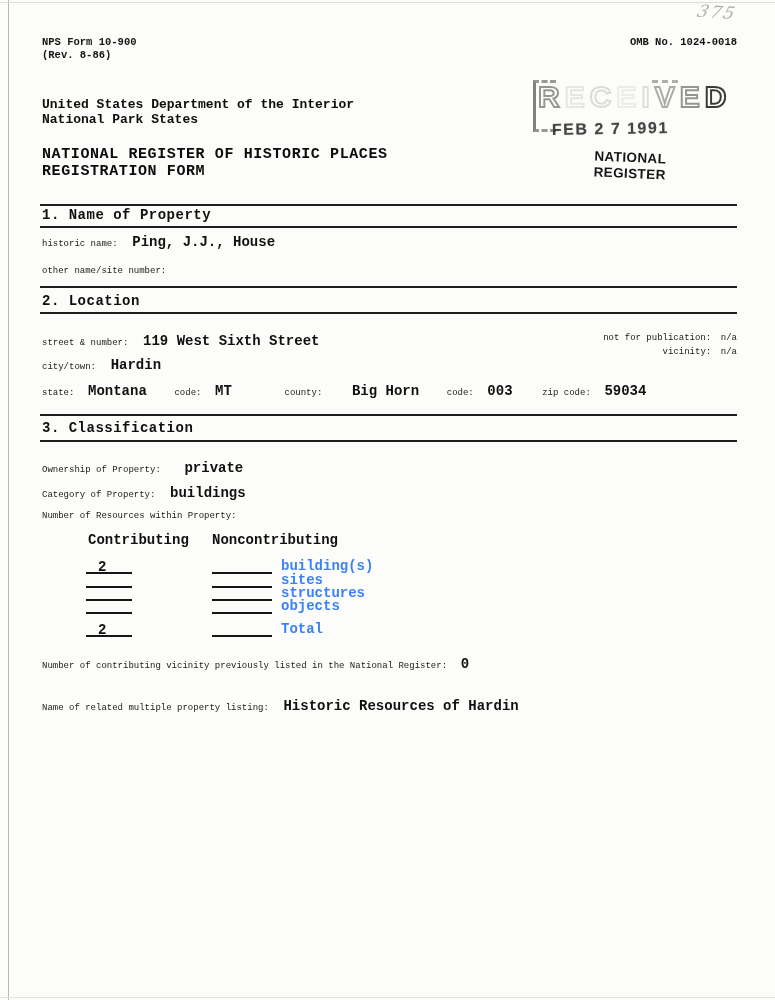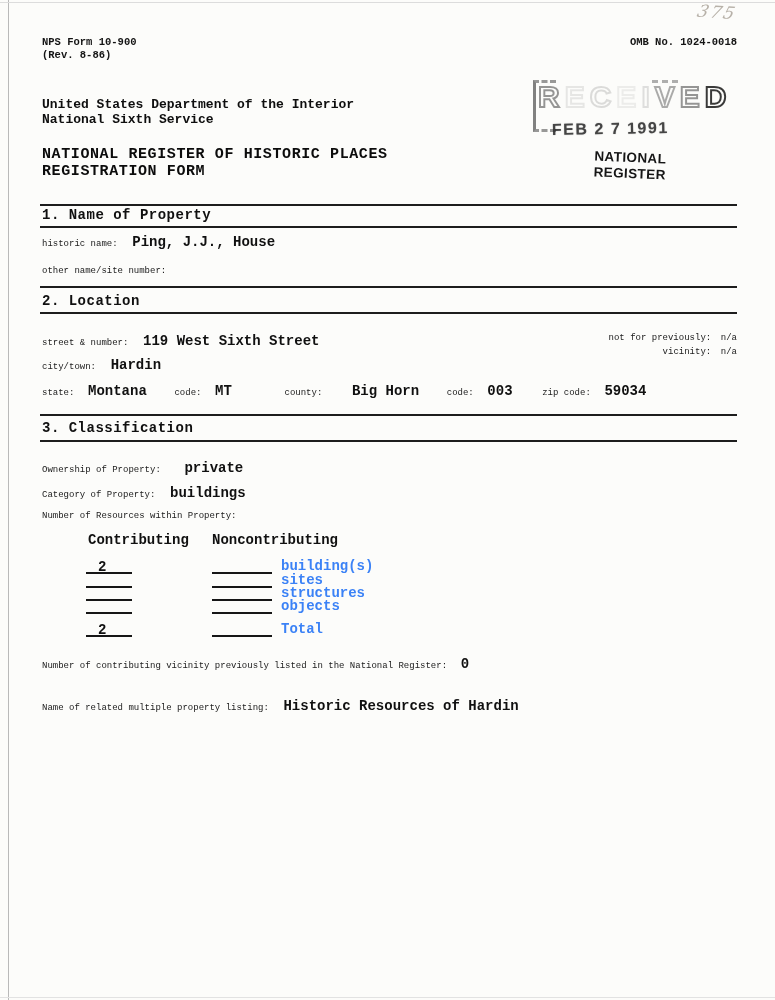--- a/index.html
+++ b/index.html
@@ -89,21 +89,21 @@
   <div class="scan-top"></div>
   <div class="scan-bottom"></div>
 
   <div class="handwritten">375</div>
 
   <div class="abs small-head" style="left:42px; top:36px;">NPS Form 10-900</div>
   <div class="abs small-head" style="left:42px; top:49px;">(Rev. 8-86)</div>
   <div class="abs small-head" style="right:38px; top:36px;">OMB No. 1024-0018</div>
 
   <div class="abs agency" style="left:42px; top:97px;">United States Department of the Interior</div>
-  <div class="abs agency" style="left:42px; top:112px;">National Sixth Service</div>
+  <div class="abs agency" style="left:42px; top:112px;">National Park States</div>
 
   <div class="stamp-frame-left"></div>
   <div class="stamp-frame-right"></div>
   <div class="stamp-word"><span>R</span><span>E</span><span>C</span><span>E</span><span>I</span><span>V</span><span>E</span><span>D</span></div>
   <div class="stamp-date">FEB 2 7 1991</div>
   <div class="stamp-nr">
     <div>NATIONAL</div>
     <div>REGISTER</div>
   </div>
 
@@ -126,21 +126,21 @@
   <div class="rule" style="top:286px;"></div>
   <div class="abs h" style="left:42px; top:293px;">2. Location</div>
   <div class="rule" style="top:312px;"></div>
 
   <div class="abs" style="left:42px; top:332px;">
     <span class="lbl">street &amp; number:</span>
     <span class="val" style="margin-left:5px;">119 West Sixth Street</span>
   </div>
   <div class="right-block">
     <div>
-      <span class="lbl">not for previously:</span>
+      <span class="lbl">not for publication:</span>
       <span class="lbl">n/a</span>
     </div>
     <div>
       <span class="lbl">vicinity:</span>
       <span class="lbl">n/a</span>
     </div>
   </div>
   <div class="abs" style="left:42px; top:356px;">
     <span class="lbl">city/town:</span>
     <span class="val" style="margin-left:5px;">Hardin</span>

